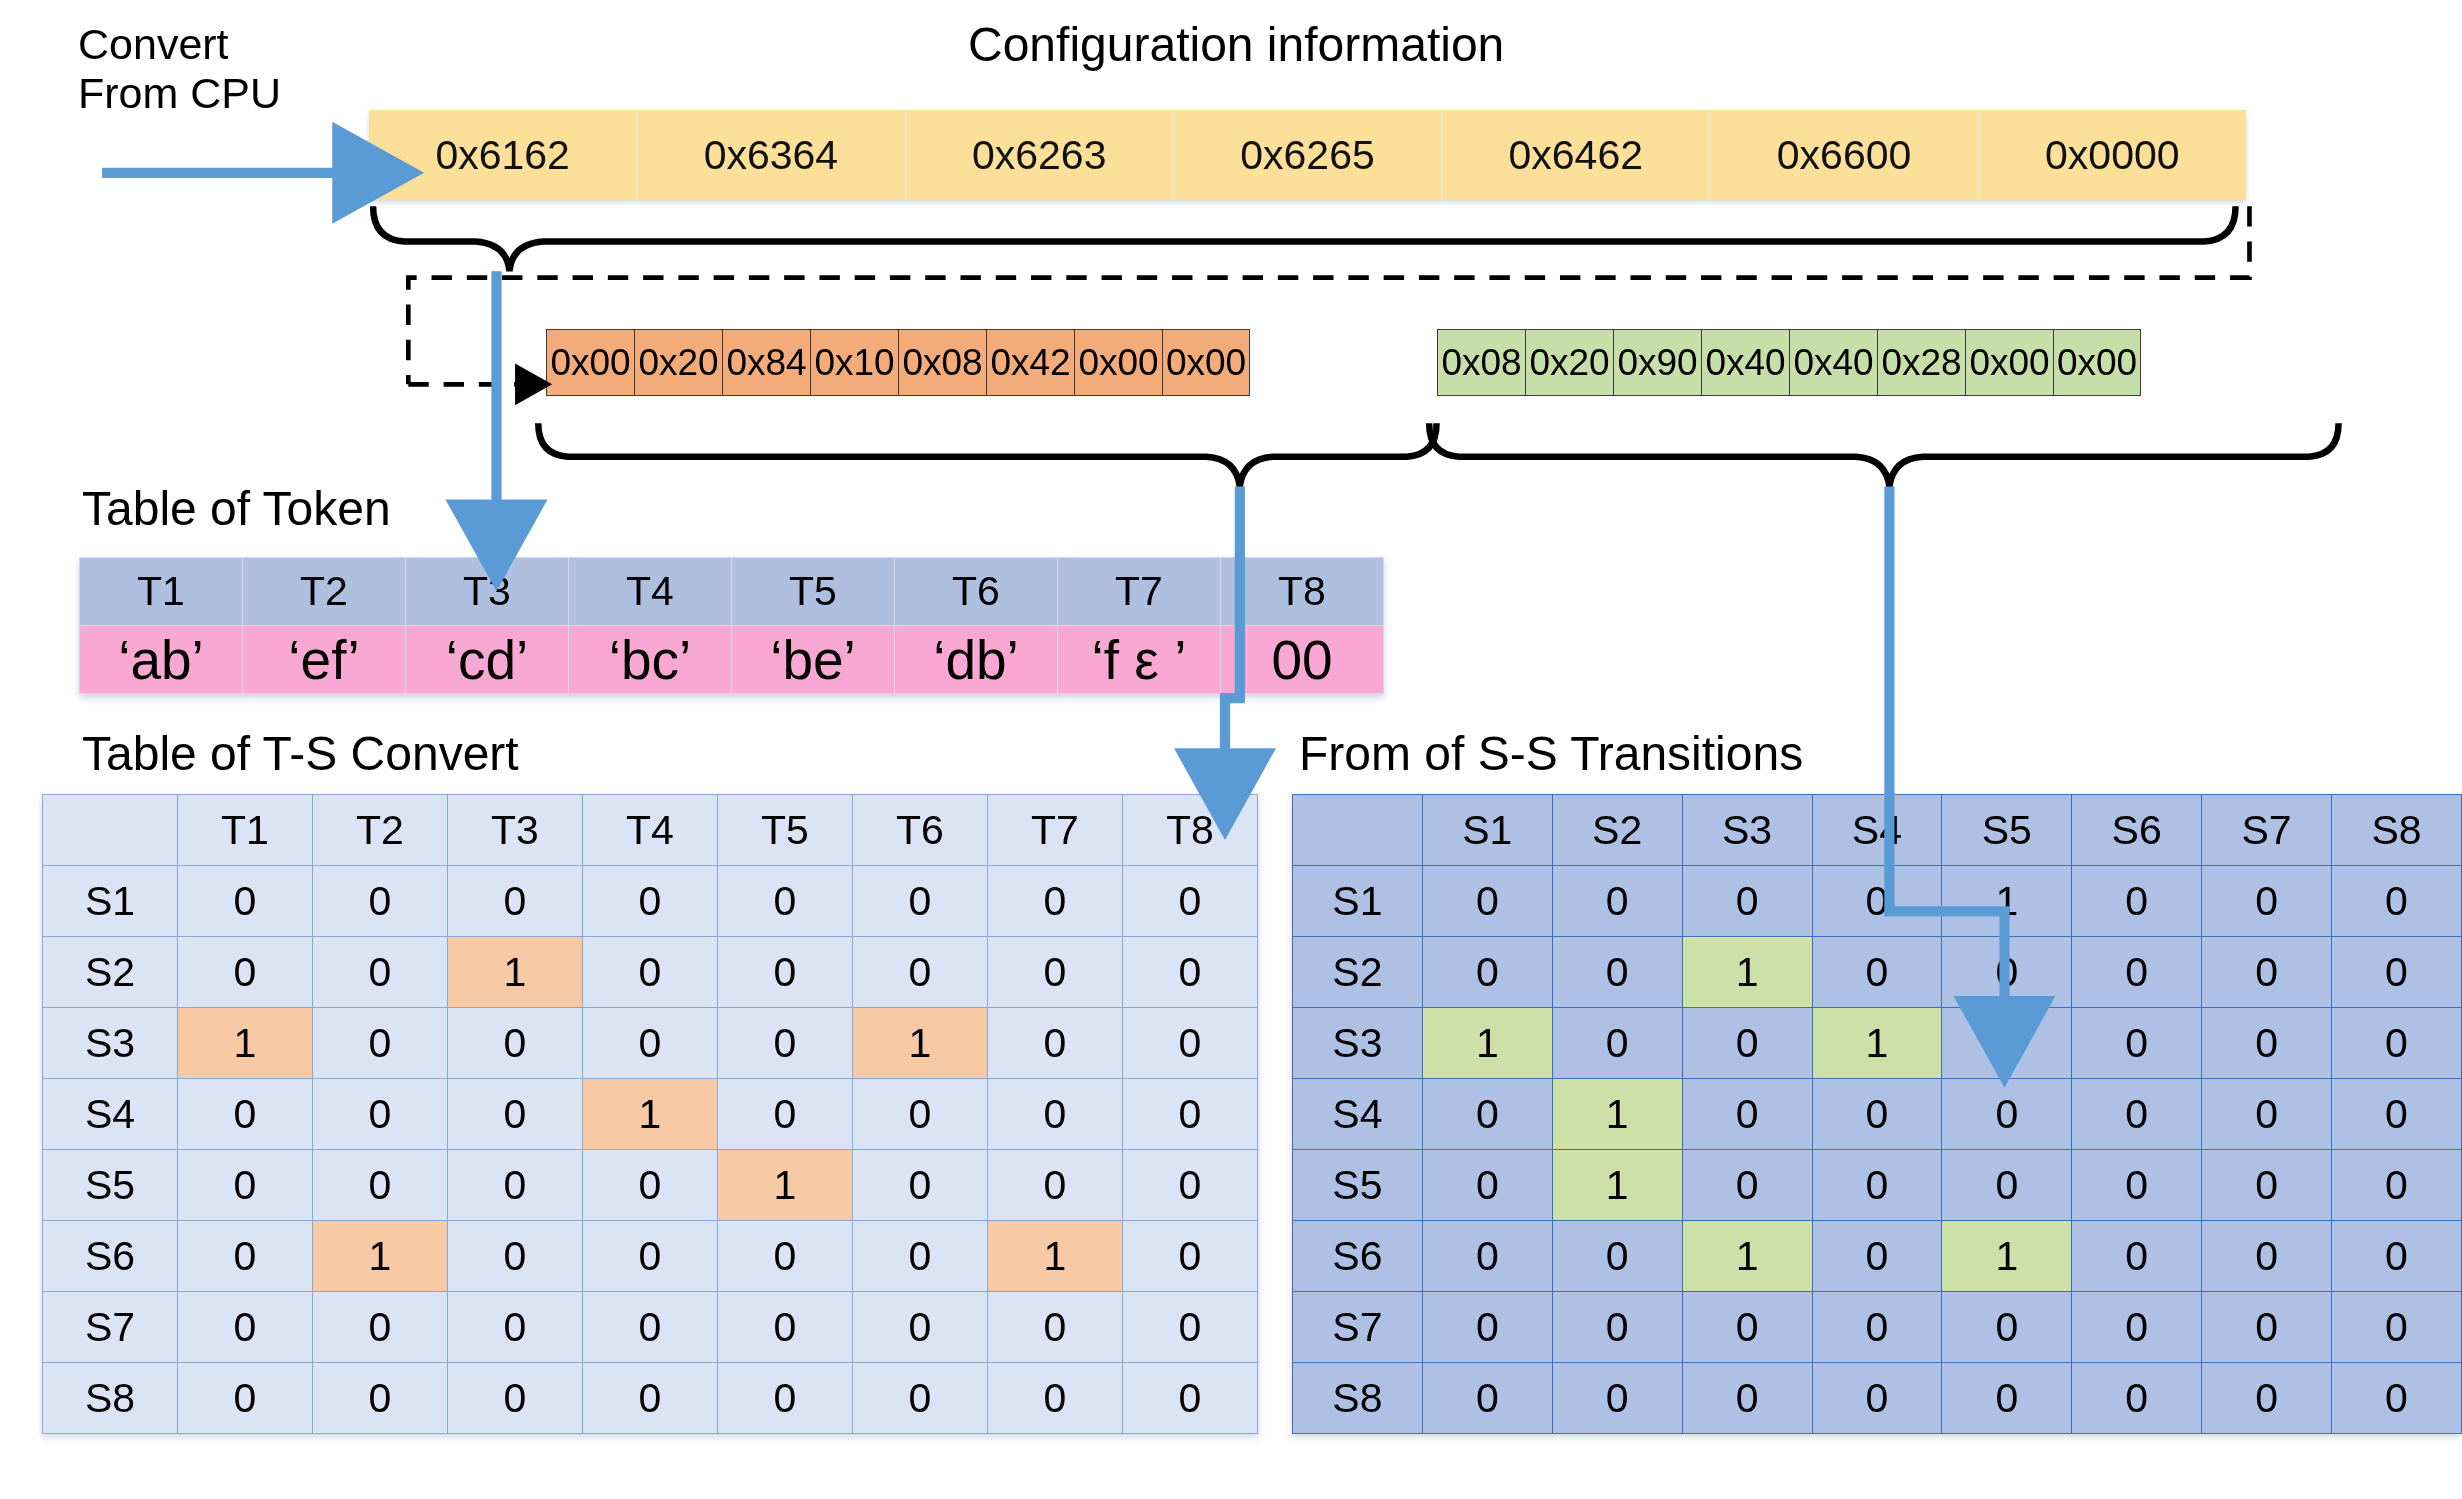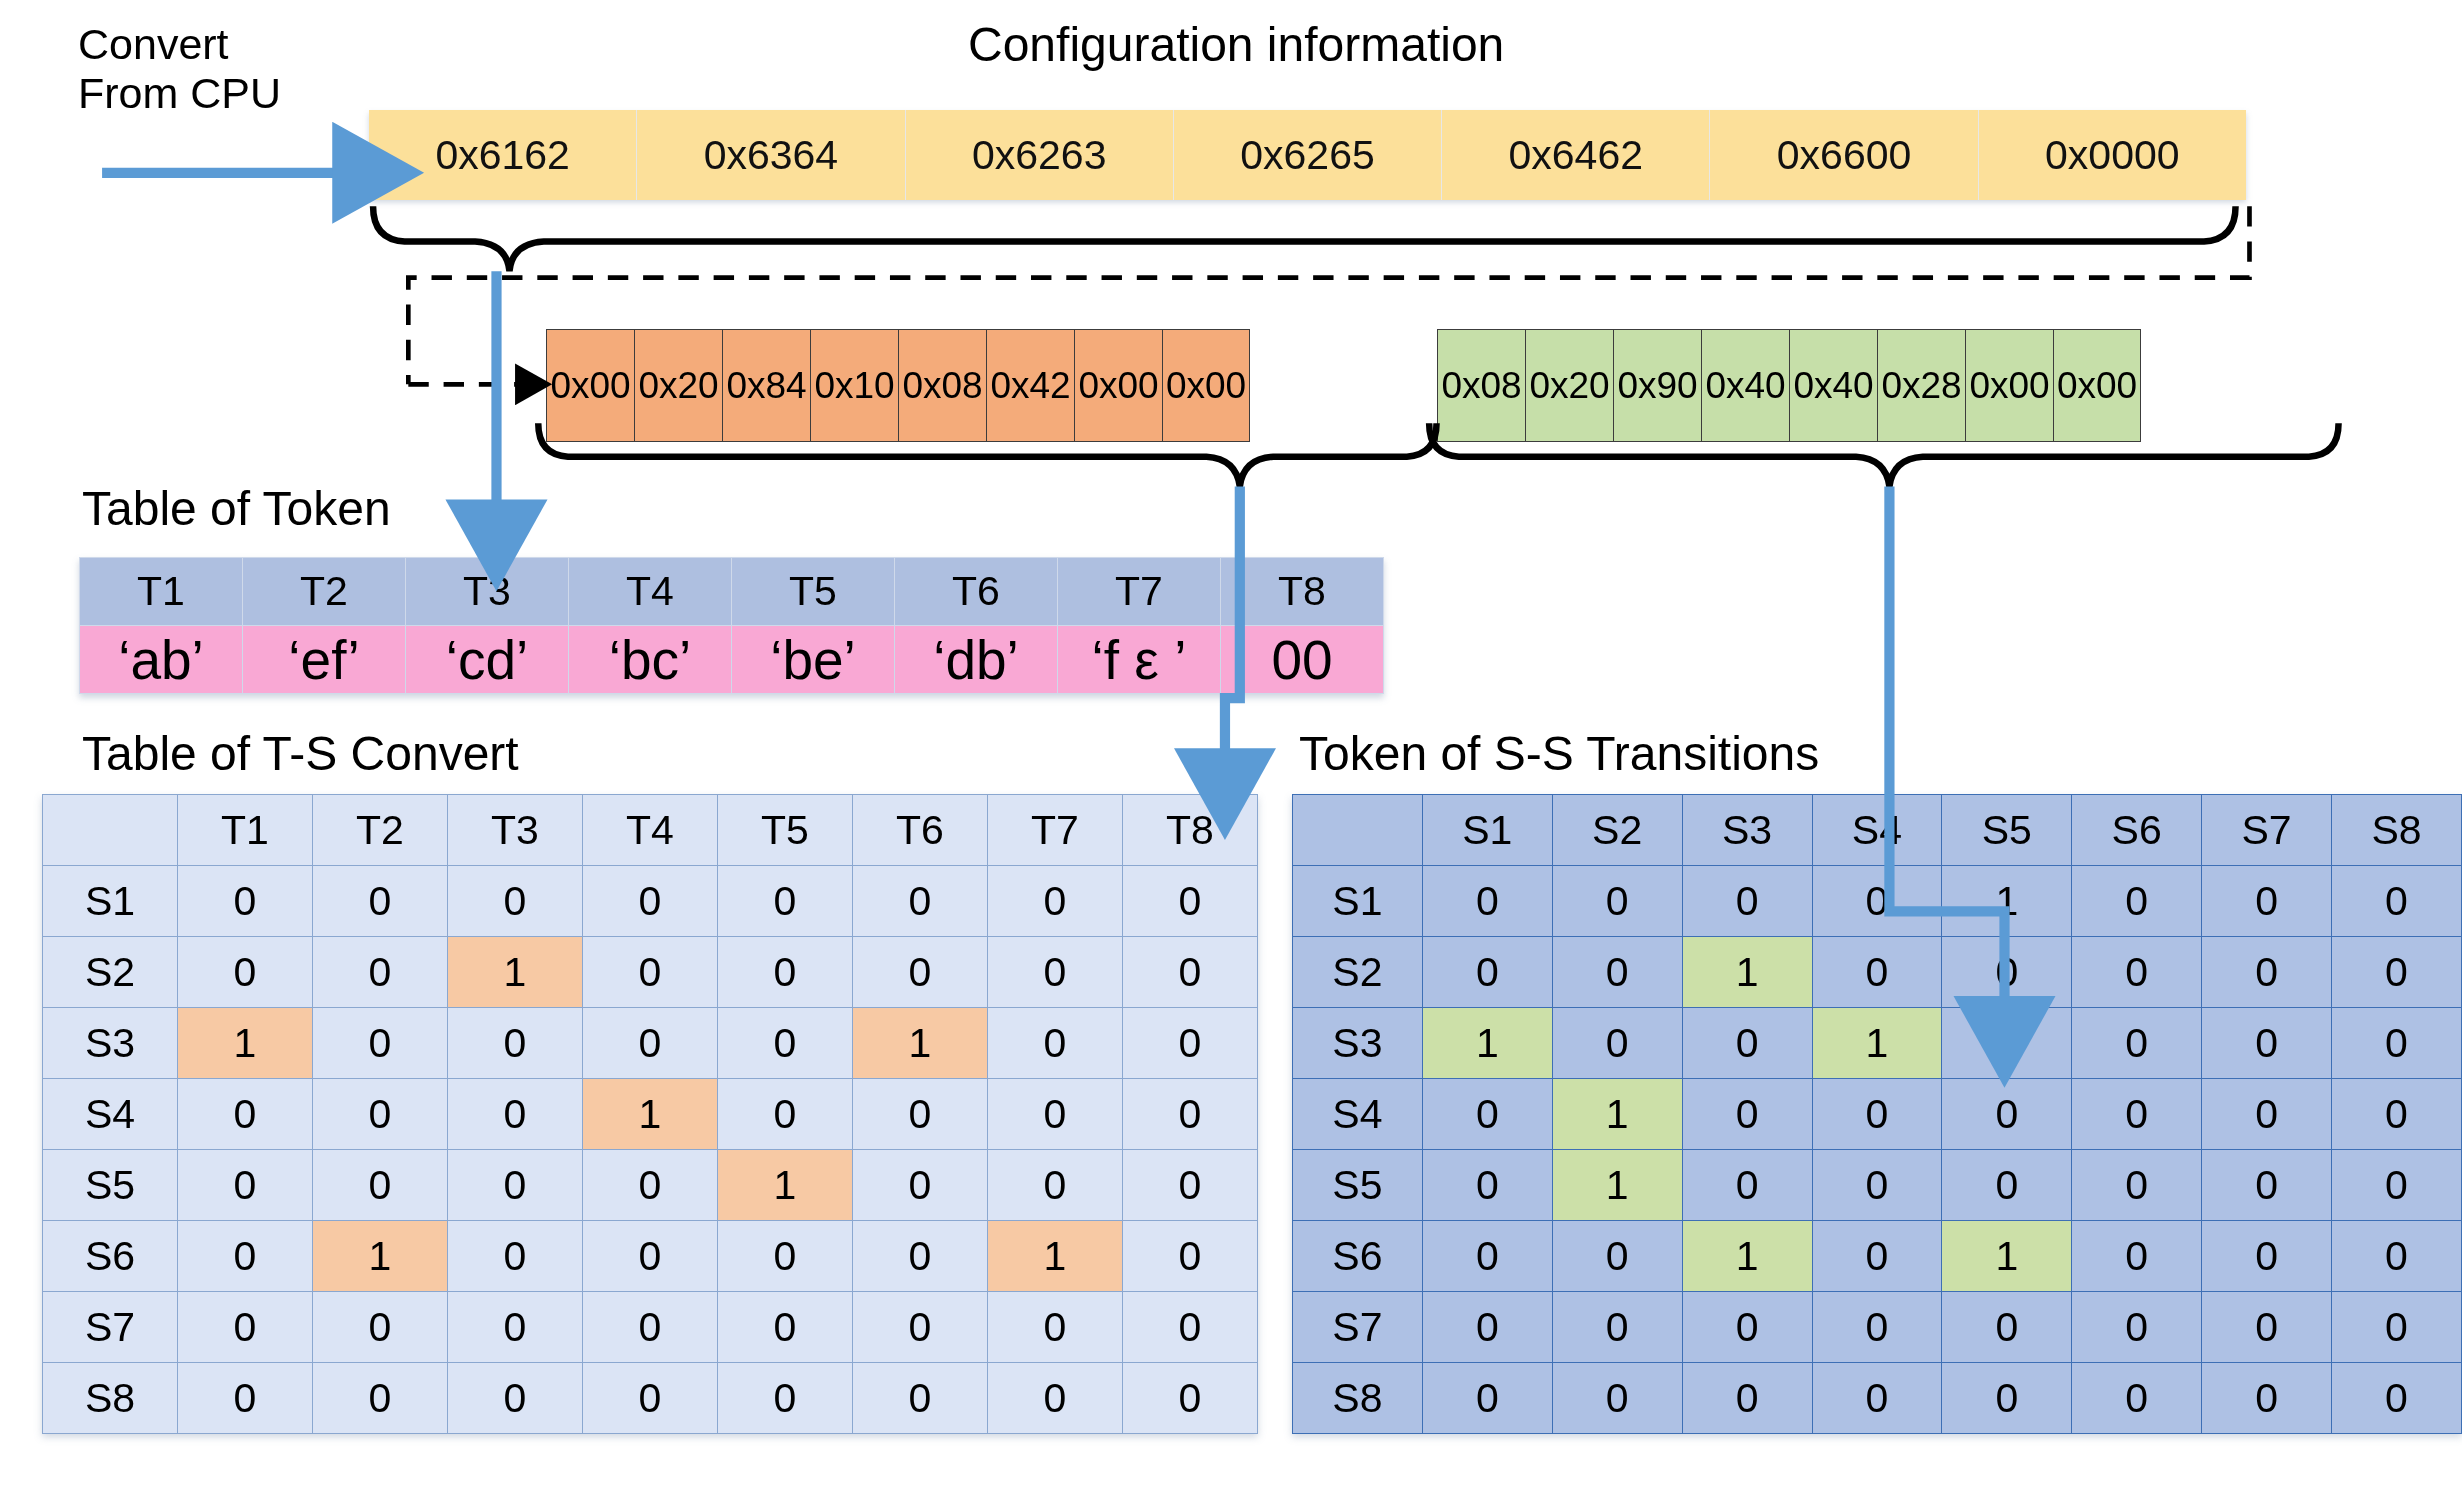--- a/index.html
+++ b/index.html
@@ -11,21 +11,21 @@
 
   
   #config-row{display:flex;left:369px;top:110px;width:1877px;height:90px;
               box-shadow:0 2.8px 5.6px rgba(120,140,170,.35);}
   #config-row .cell{flex:1;background:#fce09a;border-right:1.9px solid #e7e7e7;
               display:flex;align-items:center;justify-content:center;
               font-size:41px;color:#111;}
   #config-row .cell:last-child{border-right:none;}
 
   
-  .byterow{display:flex;position:absolute;height:113px;}
+  .byterow{display:flex;position:absolute;height:67px;}
   .byterow .cell{width:88px;display:flex;align-items:center;justify-content:center;
               font-size:37px;border:1.9px solid #3c3c3c;border-right-width:0;box-sizing:border-box;}
   .byterow .cell:last-child{border-right-width:1.9px;}
   #orange-row{left:546px;top:329px;}
   #orange-row .cell{background:#f4ab7a;}
   #green-row{left:1437px;top:329px;}
   #green-row .cell{background:#c6dfa9;}
 
   
   #token-table{position:absolute;left:79px;top:557px;
@@ -62,21 +62,21 @@
 
 <div class="abs label" style="left:78px;top:20.4px;">Convert
 From CPU</div>
 
 <div class="abs title" style="left:968px;top:16.7px;">Configuration information</div>
 
 <div class="abs title" style="left:82px;top:481px;">Table of Token</div>
 
 <div class="abs title" style="left:82px;top:726px;">Table of T-S Convert</div>
 
-<div class="abs title" style="left:1299px;top:726px;">Token of S-S Transitions</div>
+<div class="abs title" style="left:1299px;top:726px;">From of S-S Transitions</div>
 
 <div class="abs" id="config-row">
     <div class="cell">0x6162</div>
     <div class="cell">0x6364</div>
     <div class="cell">0x6263</div>
     <div class="cell">0x6265</div>
     <div class="cell">0x6462</div>
     <div class="cell">0x6600</div>
     <div class="cell">0x0000</div>
   </div>

